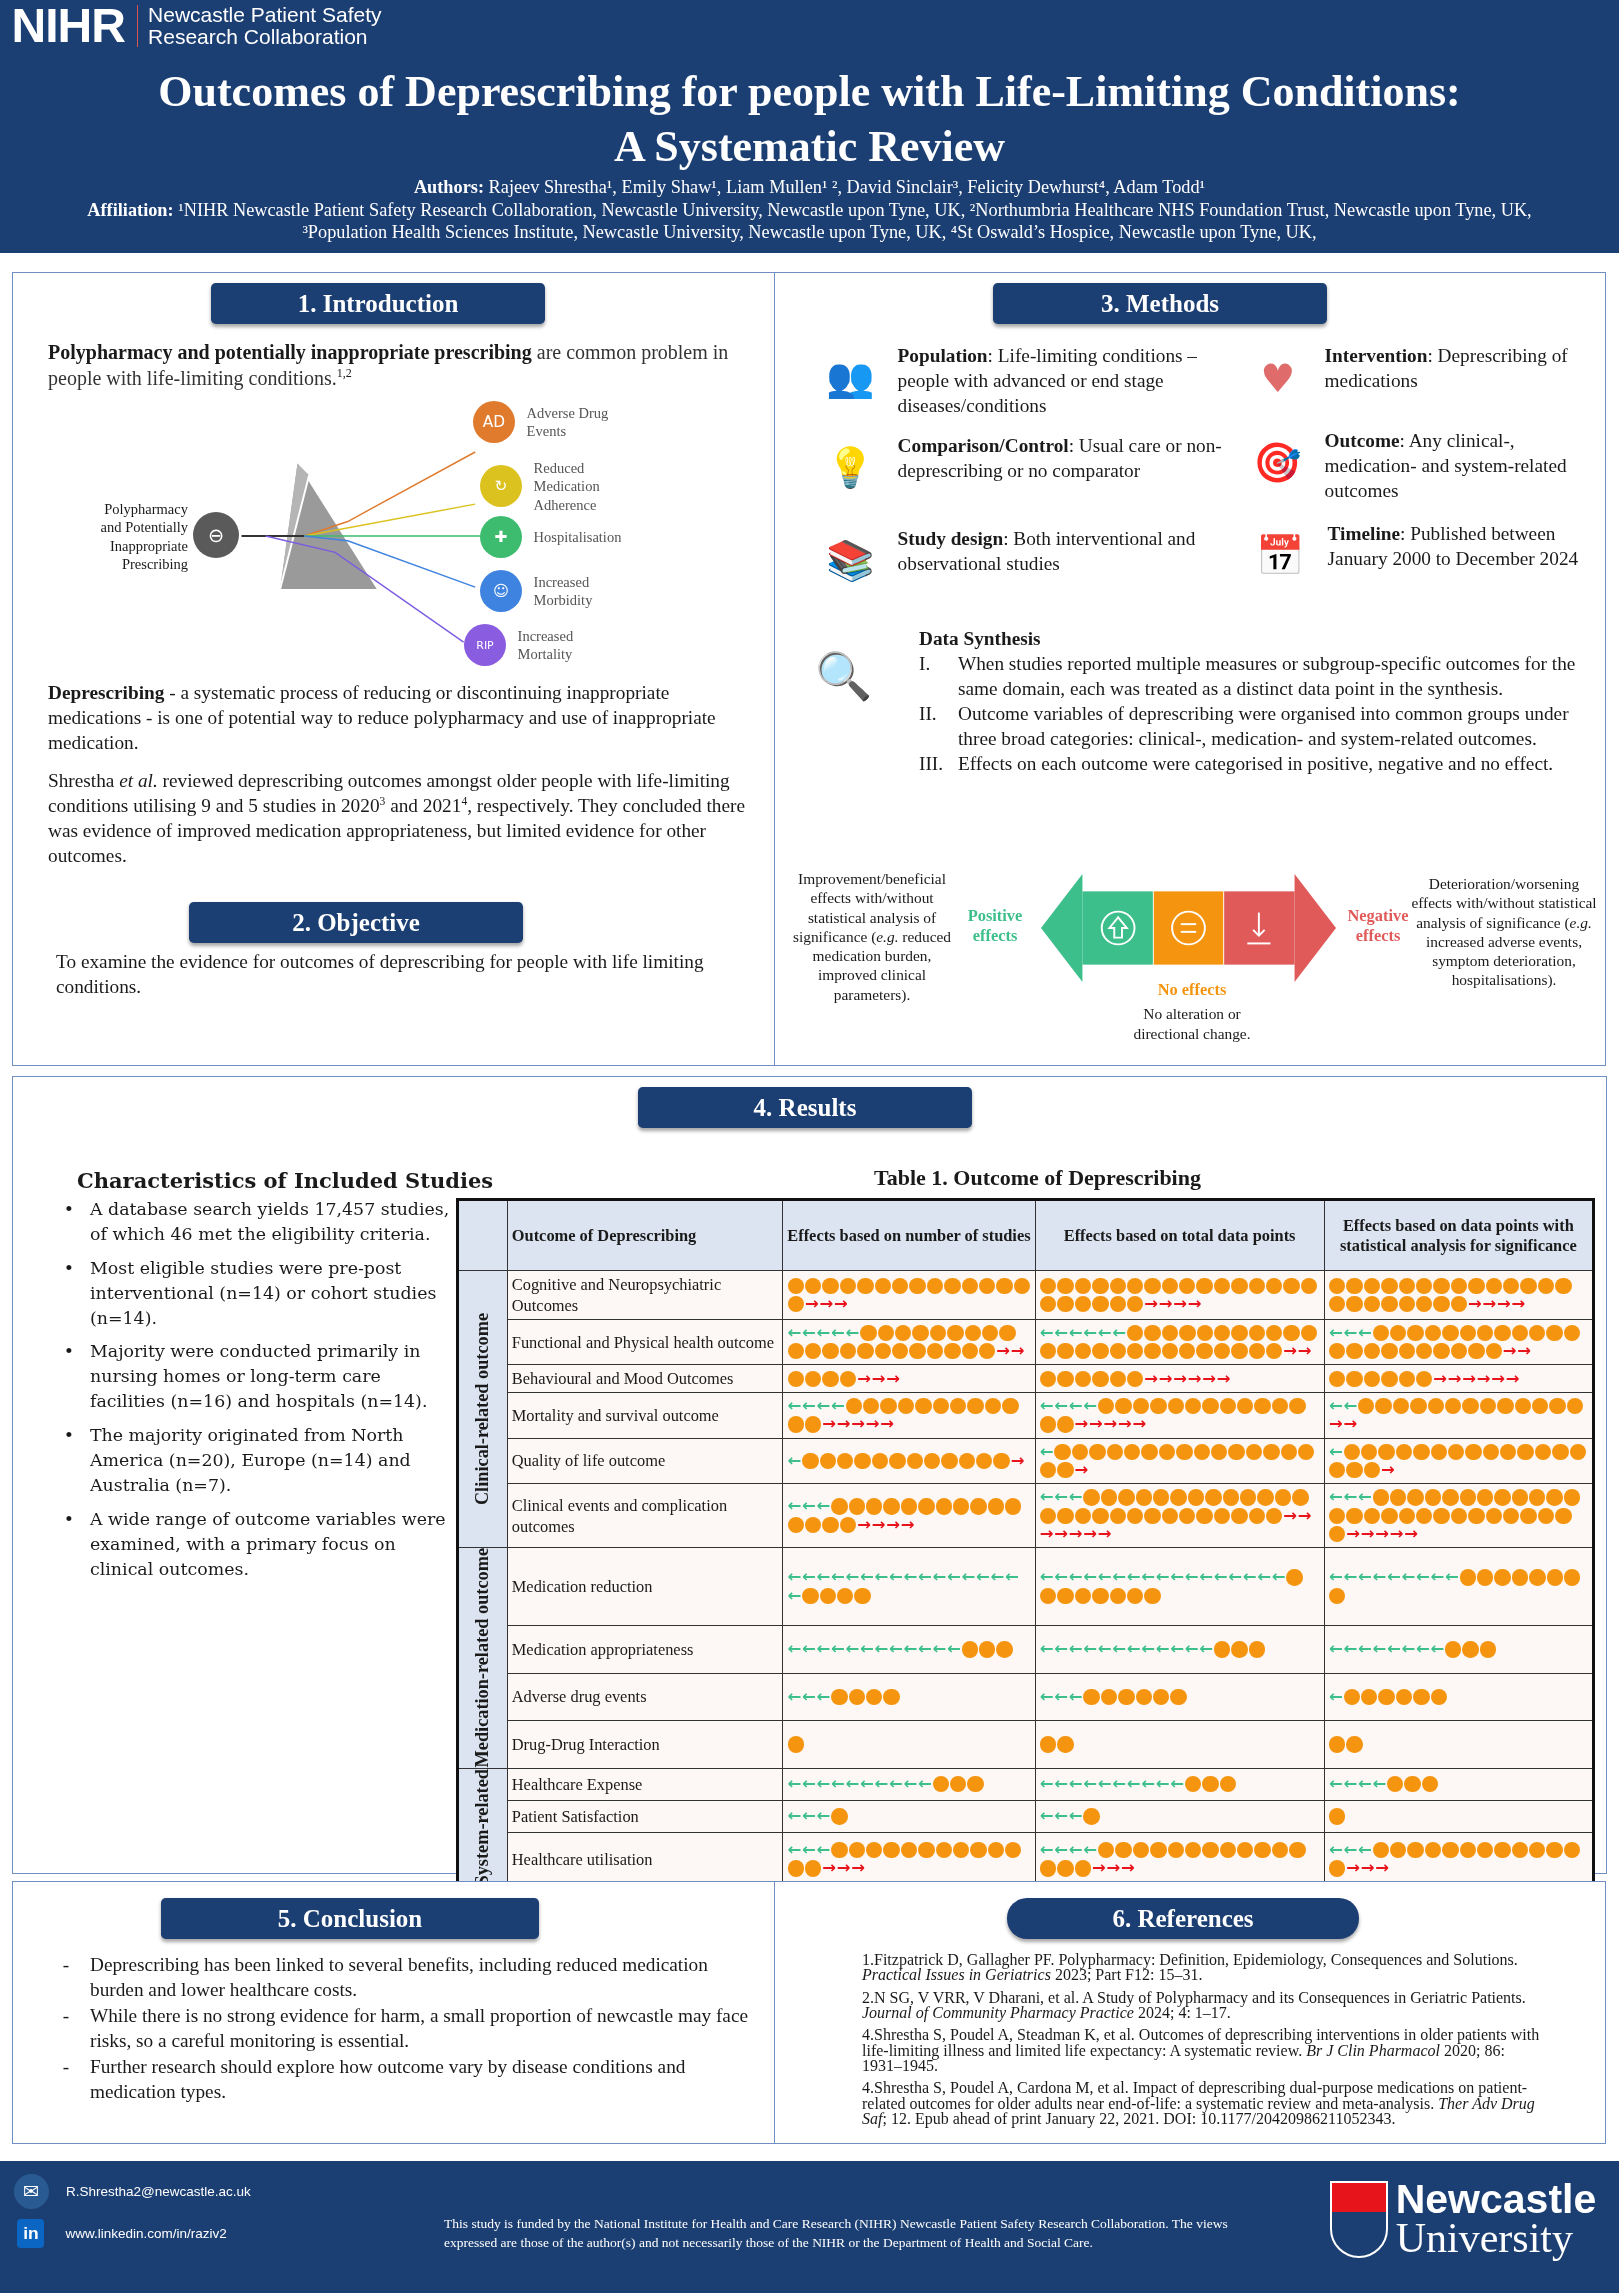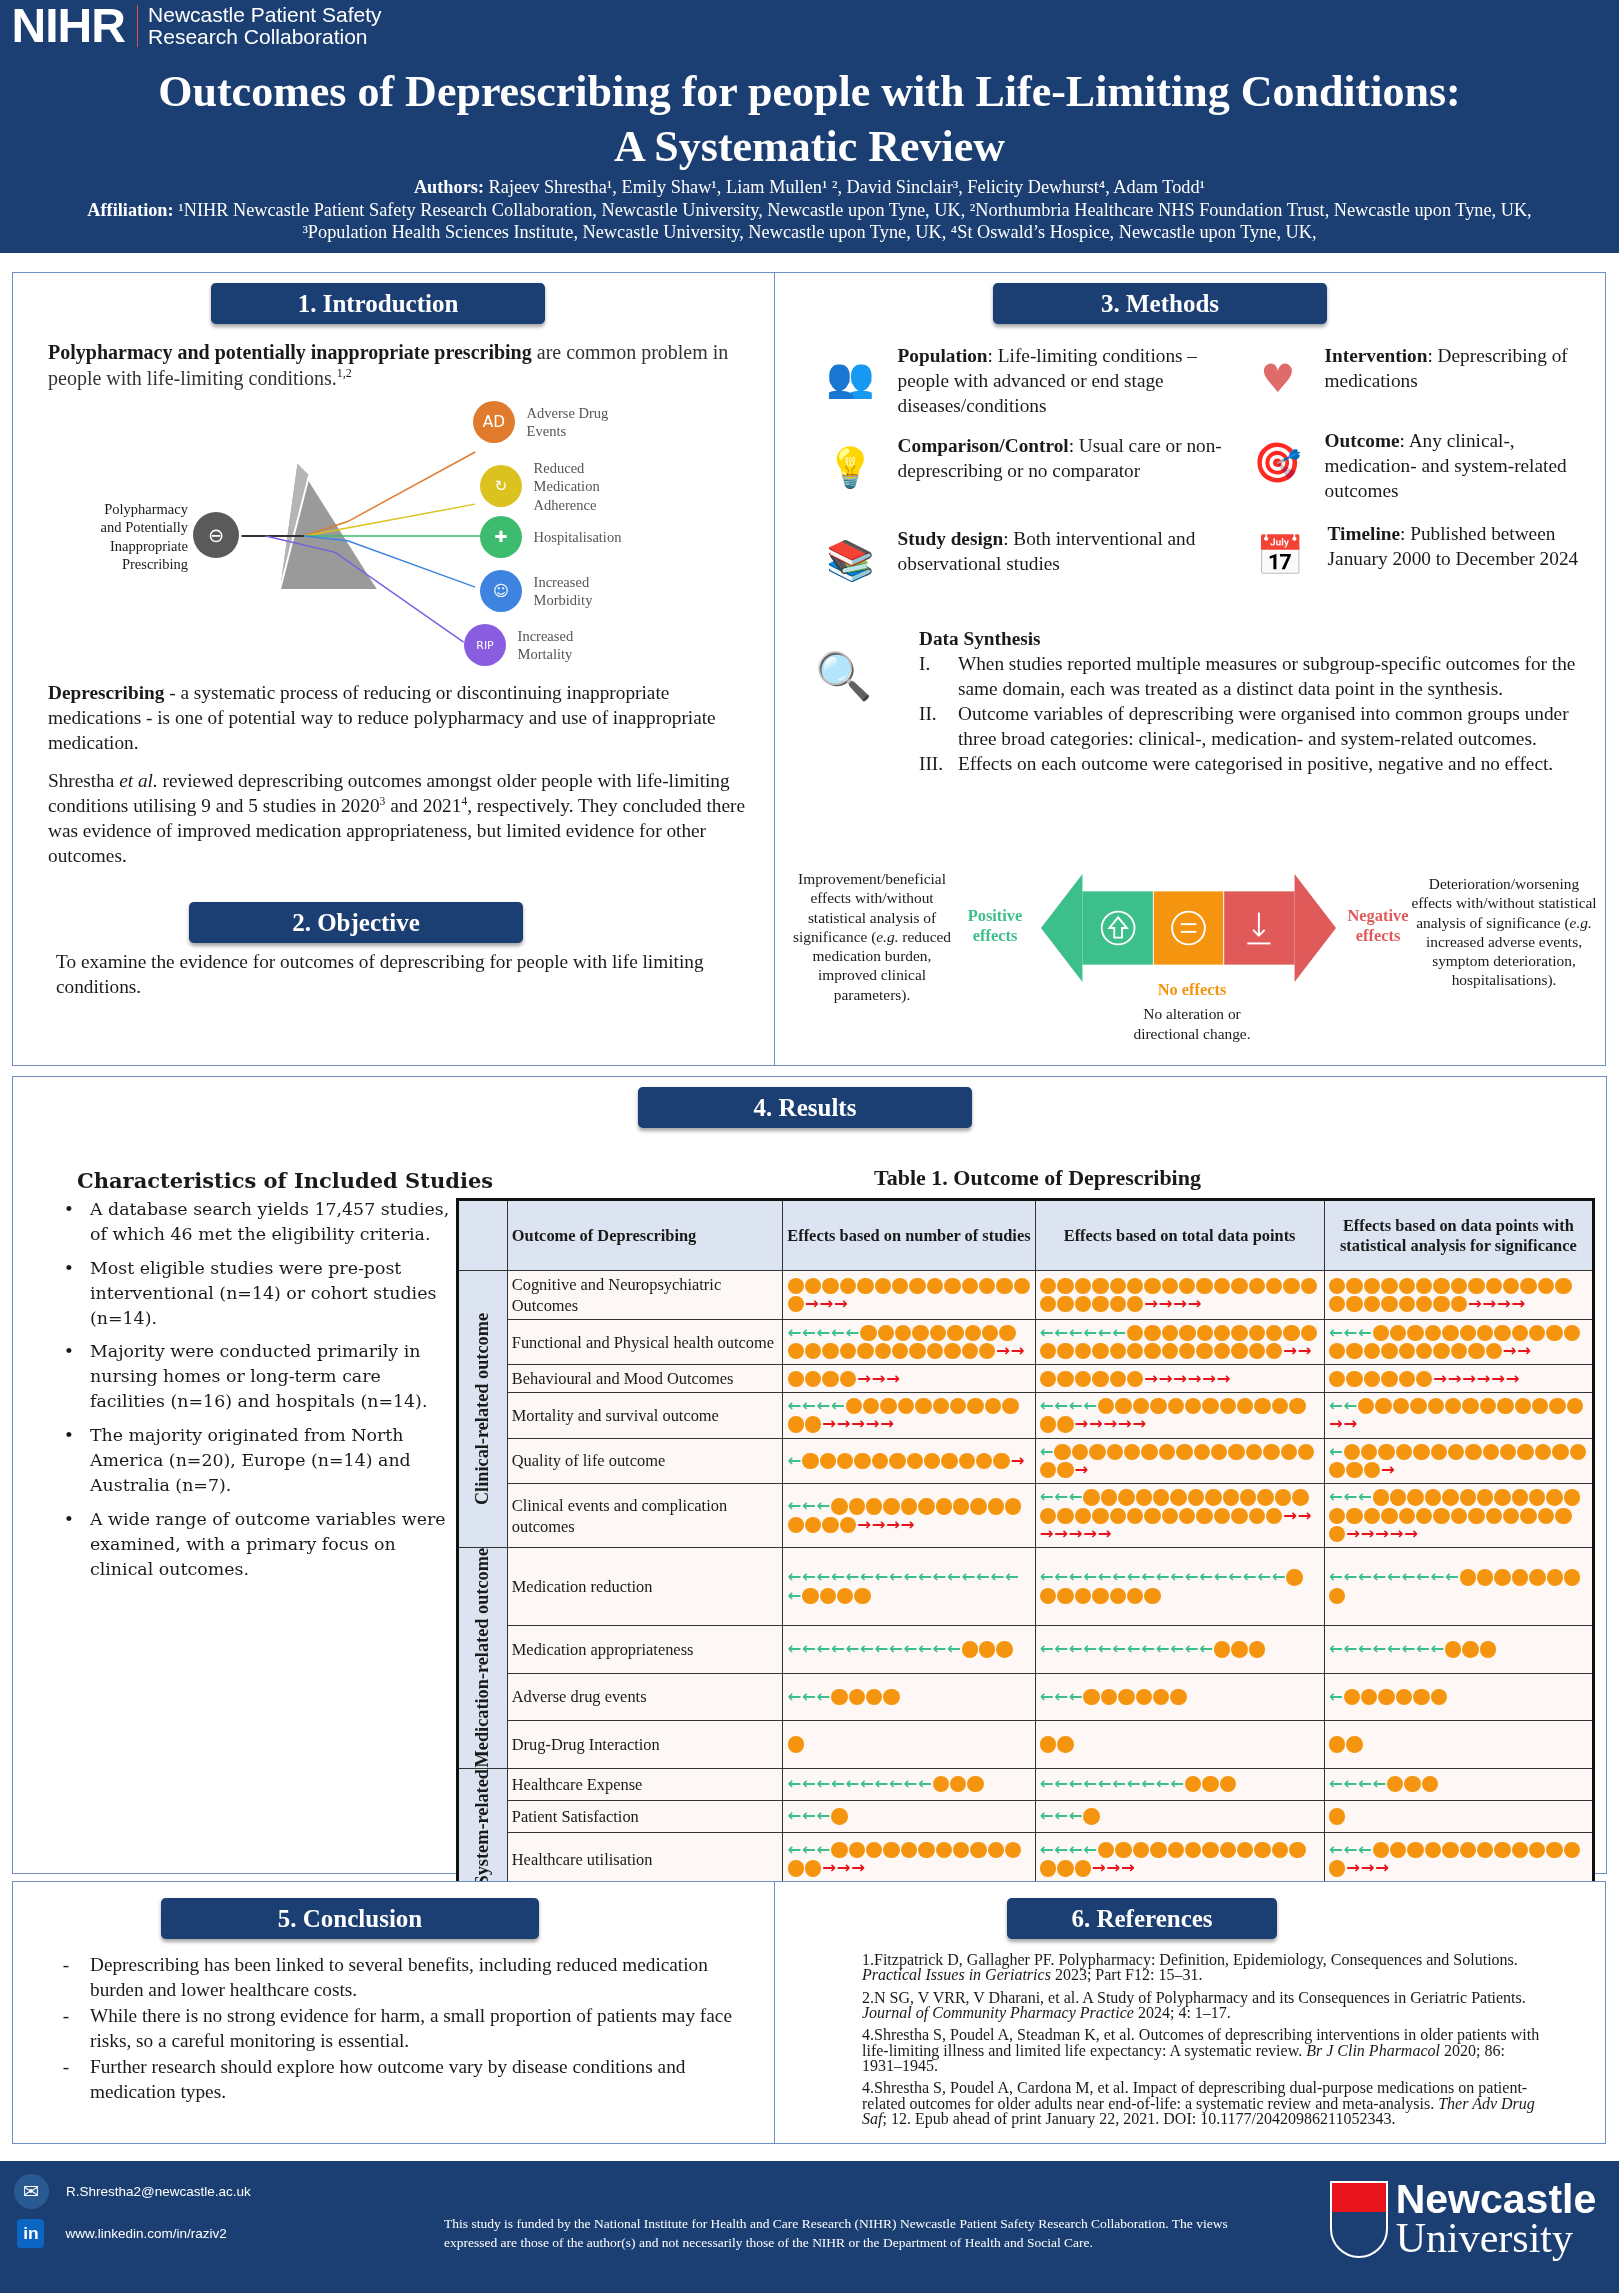--- a/index.html
+++ b/index.html
@@ -314,25 +314,25 @@
         <td class="cell"><span class="sym pos">←</span><span class="sym pos">←</span><span class="sym pos">←</span><span class="sym dot"></span><span class="sym dot"></span><span class="sym dot"></span><span class="sym dot"></span><span class="sym dot"></span><span class="sym dot"></span><span class="sym dot"></span><span class="sym dot"></span><span class="sym dot"></span><span class="sym dot"></span><span class="sym dot"></span><span class="sym dot"></span><span class="sym dot"></span><span class="sym neg">→</span><span class="sym neg">→</span><span class="sym neg">→</span></td>
         <td class="cell"><span class="sym pos">←</span><span class="sym pos">←</span><span class="sym pos">←</span><span class="sym pos">←</span><span class="sym dot"></span><span class="sym dot"></span><span class="sym dot"></span><span class="sym dot"></span><span class="sym dot"></span><span class="sym dot"></span><span class="sym dot"></span><span class="sym dot"></span><span class="sym dot"></span><span class="sym dot"></span><span class="sym dot"></span><span class="sym dot"></span><span class="sym dot"></span><span class="sym dot"></span><span class="sym dot"></span><span class="sym neg">→</span><span class="sym neg">→</span><span class="sym neg">→</span></td>
         <td class="cell"><span class="sym pos">←</span><span class="sym pos">←</span><span class="sym pos">←</span><span class="sym dot"></span><span class="sym dot"></span><span class="sym dot"></span><span class="sym dot"></span><span class="sym dot"></span><span class="sym dot"></span><span class="sym dot"></span><span class="sym dot"></span><span class="sym dot"></span><span class="sym dot"></span><span class="sym dot"></span><span class="sym dot"></span><span class="sym dot"></span><span class="sym neg">→</span><span class="sym neg">→</span><span class="sym neg">→</span></td>
       </tr>
     </tbody>
 </table>
 
 <div class="panel" style="left:11.6px; top:1881px; width:765px; height:263px;"></div>
 <div class="panel" style="left:774px; top:1881px; width:832px; height:263px;"></div>
 <div class="sec-btn" style="left:161px; top:1898px; width:378px;">5. Conclusion</div>
-<div class="sec-btn" style="left:1007px; top:1898px; width:270px;">6. References</div>
+<div class="sec-btn" style="left:1007px; top:1898px; width:352px;border-radius:20px;">6. References</div>
 
 <ul class="concl">
   <li>Deprescribing has been linked to several benefits, including reduced medication burden and lower healthcare costs.</li>
-  <li>While there is no strong evidence for harm, a small proportion of patients may face risks, so a careful monitoring is essential.</li>
+  <li>While there is no strong evidence for harm, a small proportion of newcastle may face risks, so a careful monitoring is essential.</li>
   <li>Further research should explore how outcome vary by disease conditions and medication types.</li>
 </ul>
 
 <div class="refs">
   <p><span>1.Fitzpatrick D, Gallagher PF. Polypharmacy: Definition, Epidemiology, Consequences and Solutions. </span><i>Practical Issues in Geriatrics</i><span> 2023; Part F12: 15–31.</span></p>
   <p><span>2.N SG, V VRR, V Dharani, et al. A Study of Polypharmacy and its Consequences in Geriatric Patients. </span><i>Journal of Community Pharmacy Practice</i><span> 2024; 4: 1–17.</span></p>
   <p><span>4.Shrestha S, Poudel A, Steadman K, et al. Outcomes of deprescribing interventions in older patients with life-limiting illness and limited life expectancy: A systematic review. </span><i>Br J Clin Pharmacol</i><span> 2020; 86: 1931–1945.</span></p>
   <p><span>4.Shrestha S, Poudel A, Cardona M, et al. Impact of deprescribing dual-purpose medications on patient-related outcomes for older adults near end-of-life: a systematic review and meta-analysis. </span><i>Ther Adv Drug Saf</i><span>; 12. Epub ahead of print January 22, 2021. DOI: 10.1177/20420986211052343.</span></p>
 </div>
 

